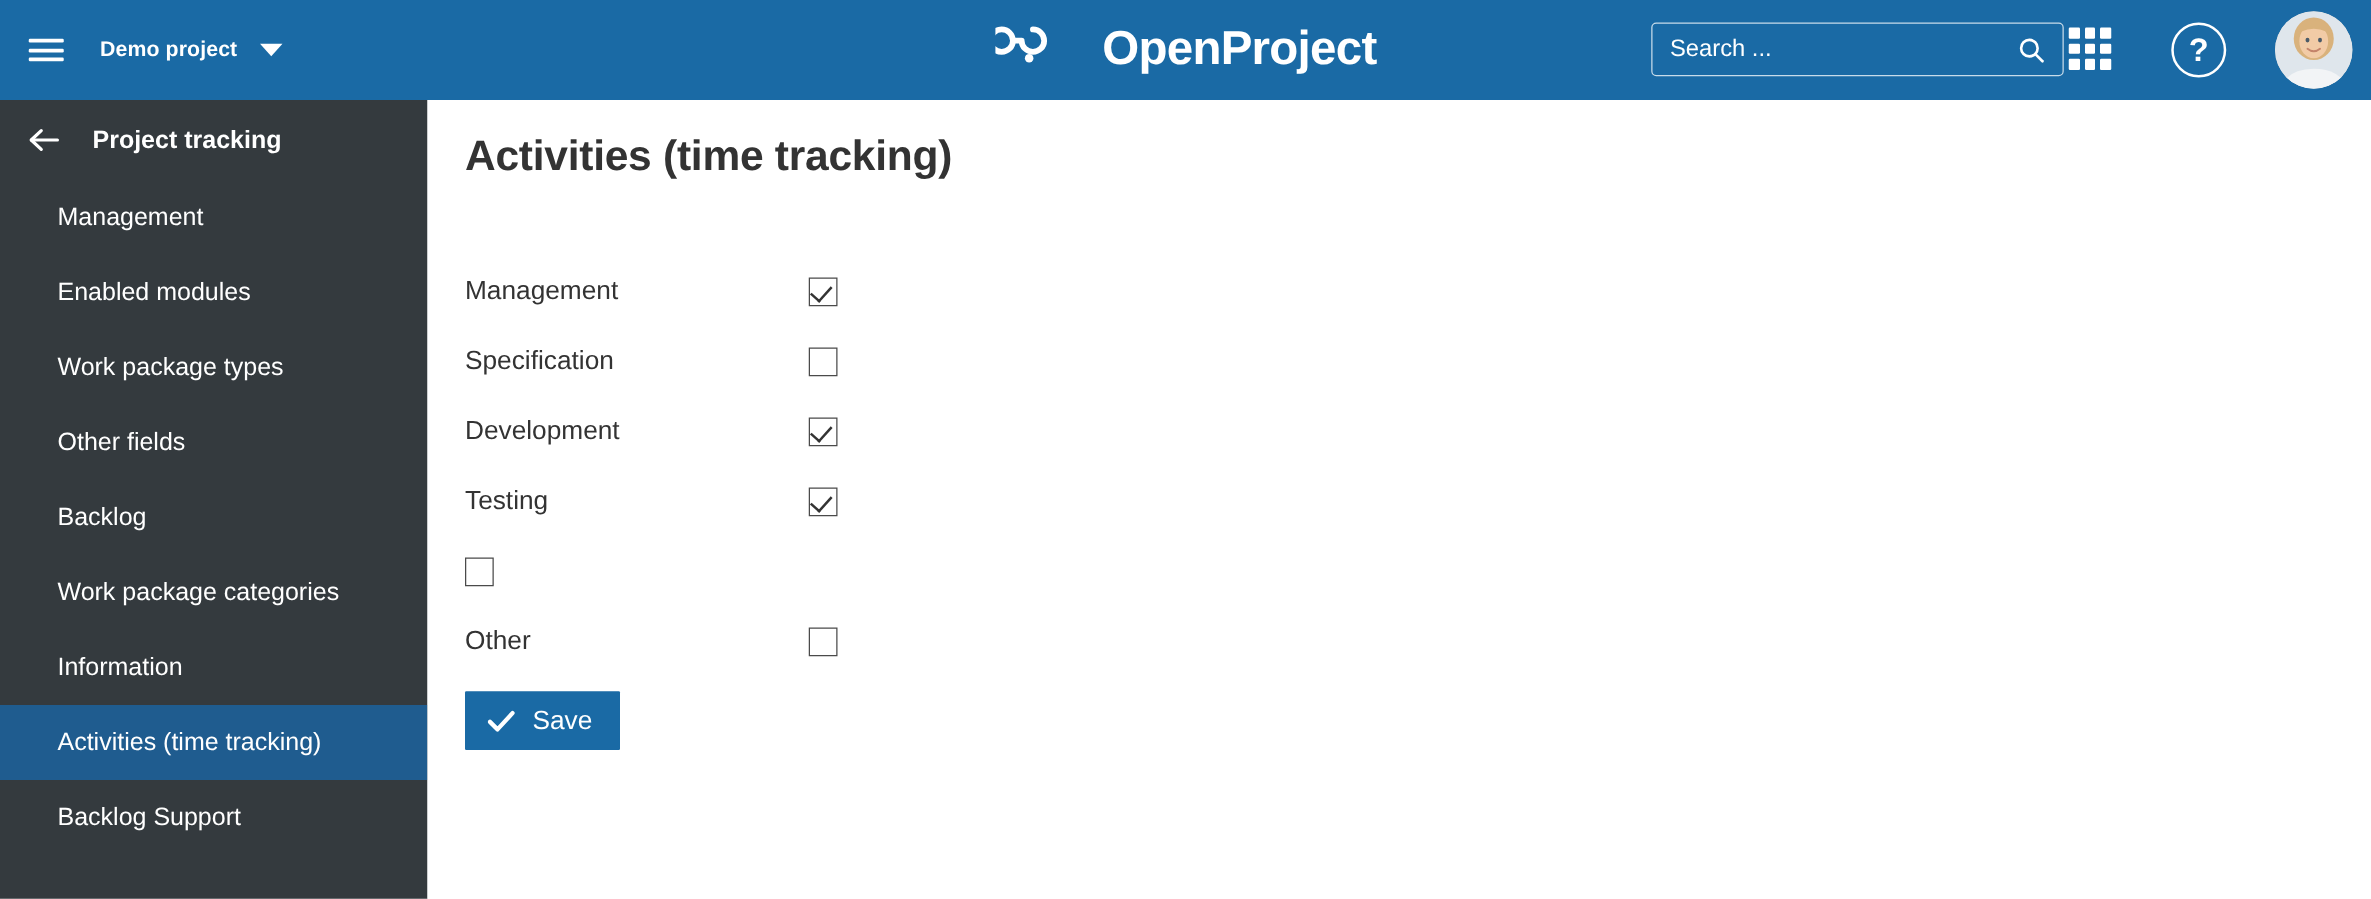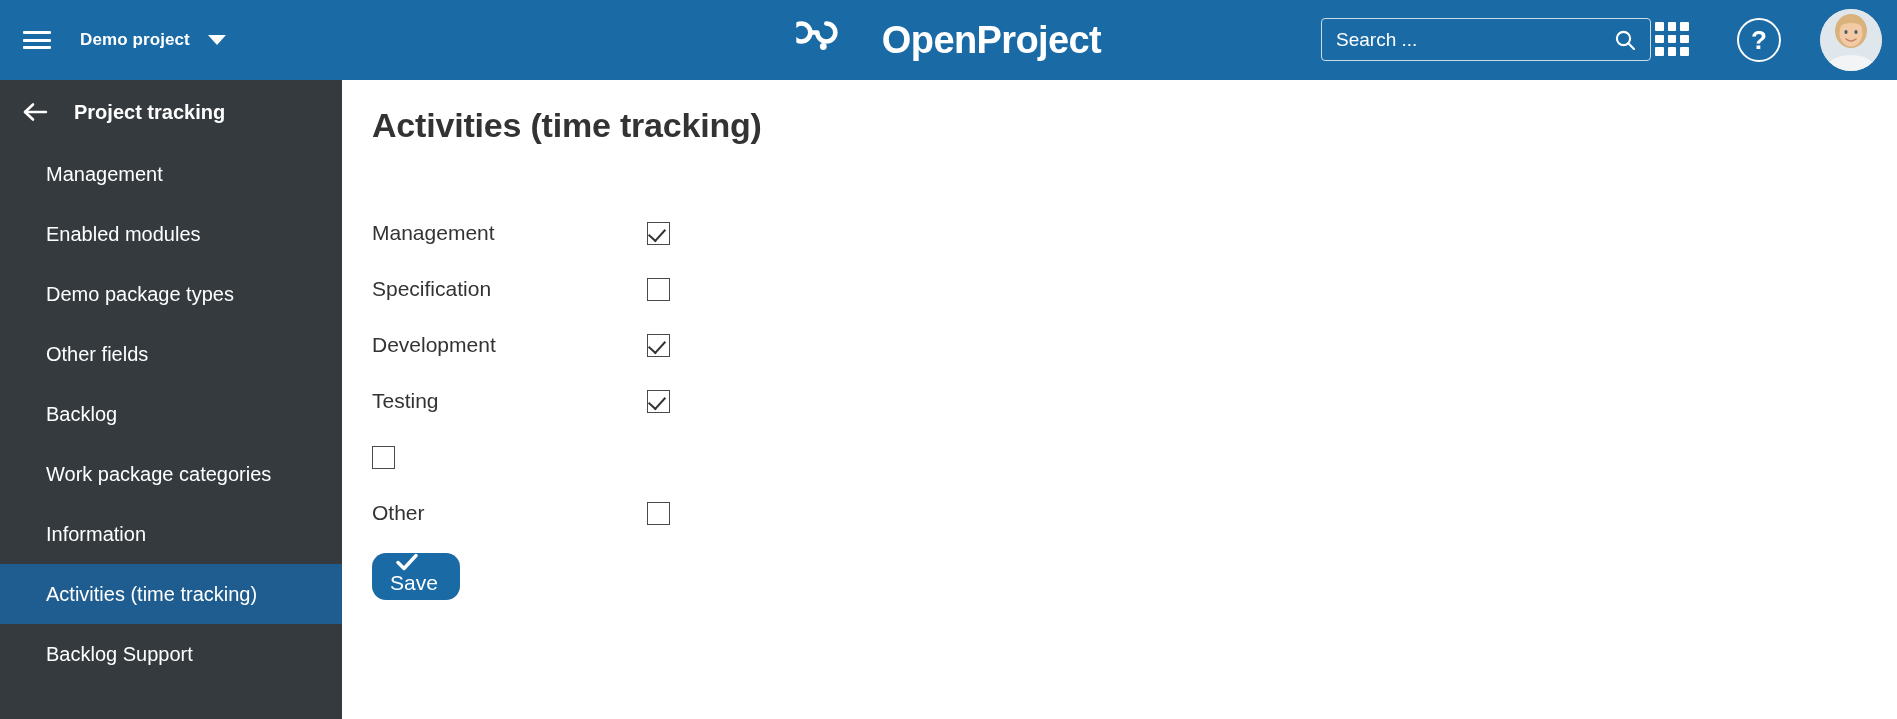--- a/index.html
+++ b/index.html
@@ -226,28 +226,27 @@
     border-width: 0 2.5px 2.5px 0;
     transform: rotate(42deg);
   }
 
   #save-button {
     margin-top: 28px;
     height: 47px;
     padding: 0 22px 0 18px;
     background: #1A6AA5;
     border: none;
-    border-radius: 14px;
+    border-radius: 1px;
     color: #ffffff;
     font-family: "Liberation Sans", sans-serif;
     font-size: 21px;
     display: inline-flex;
     align-items: center;
     cursor: pointer;
-    flex-direction: column;
   }
   #save-check-icon { margin-right: 14px; display: flex; }
 </style>
 </head>
 <body>
 
 <div id="top-header">
 
   <div id="hamburger-button">
     <span></span>
@@ -327,21 +326,21 @@
     <span id="sidebar-title">Project tracking</span>
   </div>
 
   <div class="sidebar-item">
     <span>Management</span>
   </div>
   <div class="sidebar-item">
     <span>Enabled modules</span>
   </div>
   <div class="sidebar-item">
-    <span>Demo package types</span>
+    <span>Work package types</span>
   </div>
   <div class="sidebar-item">
     <span>Other fields</span>
   </div>
   <div class="sidebar-item">
     <span>Backlog</span>
   </div>
   <div class="sidebar-item">
     <span>Work package categories</span>
   </div>

